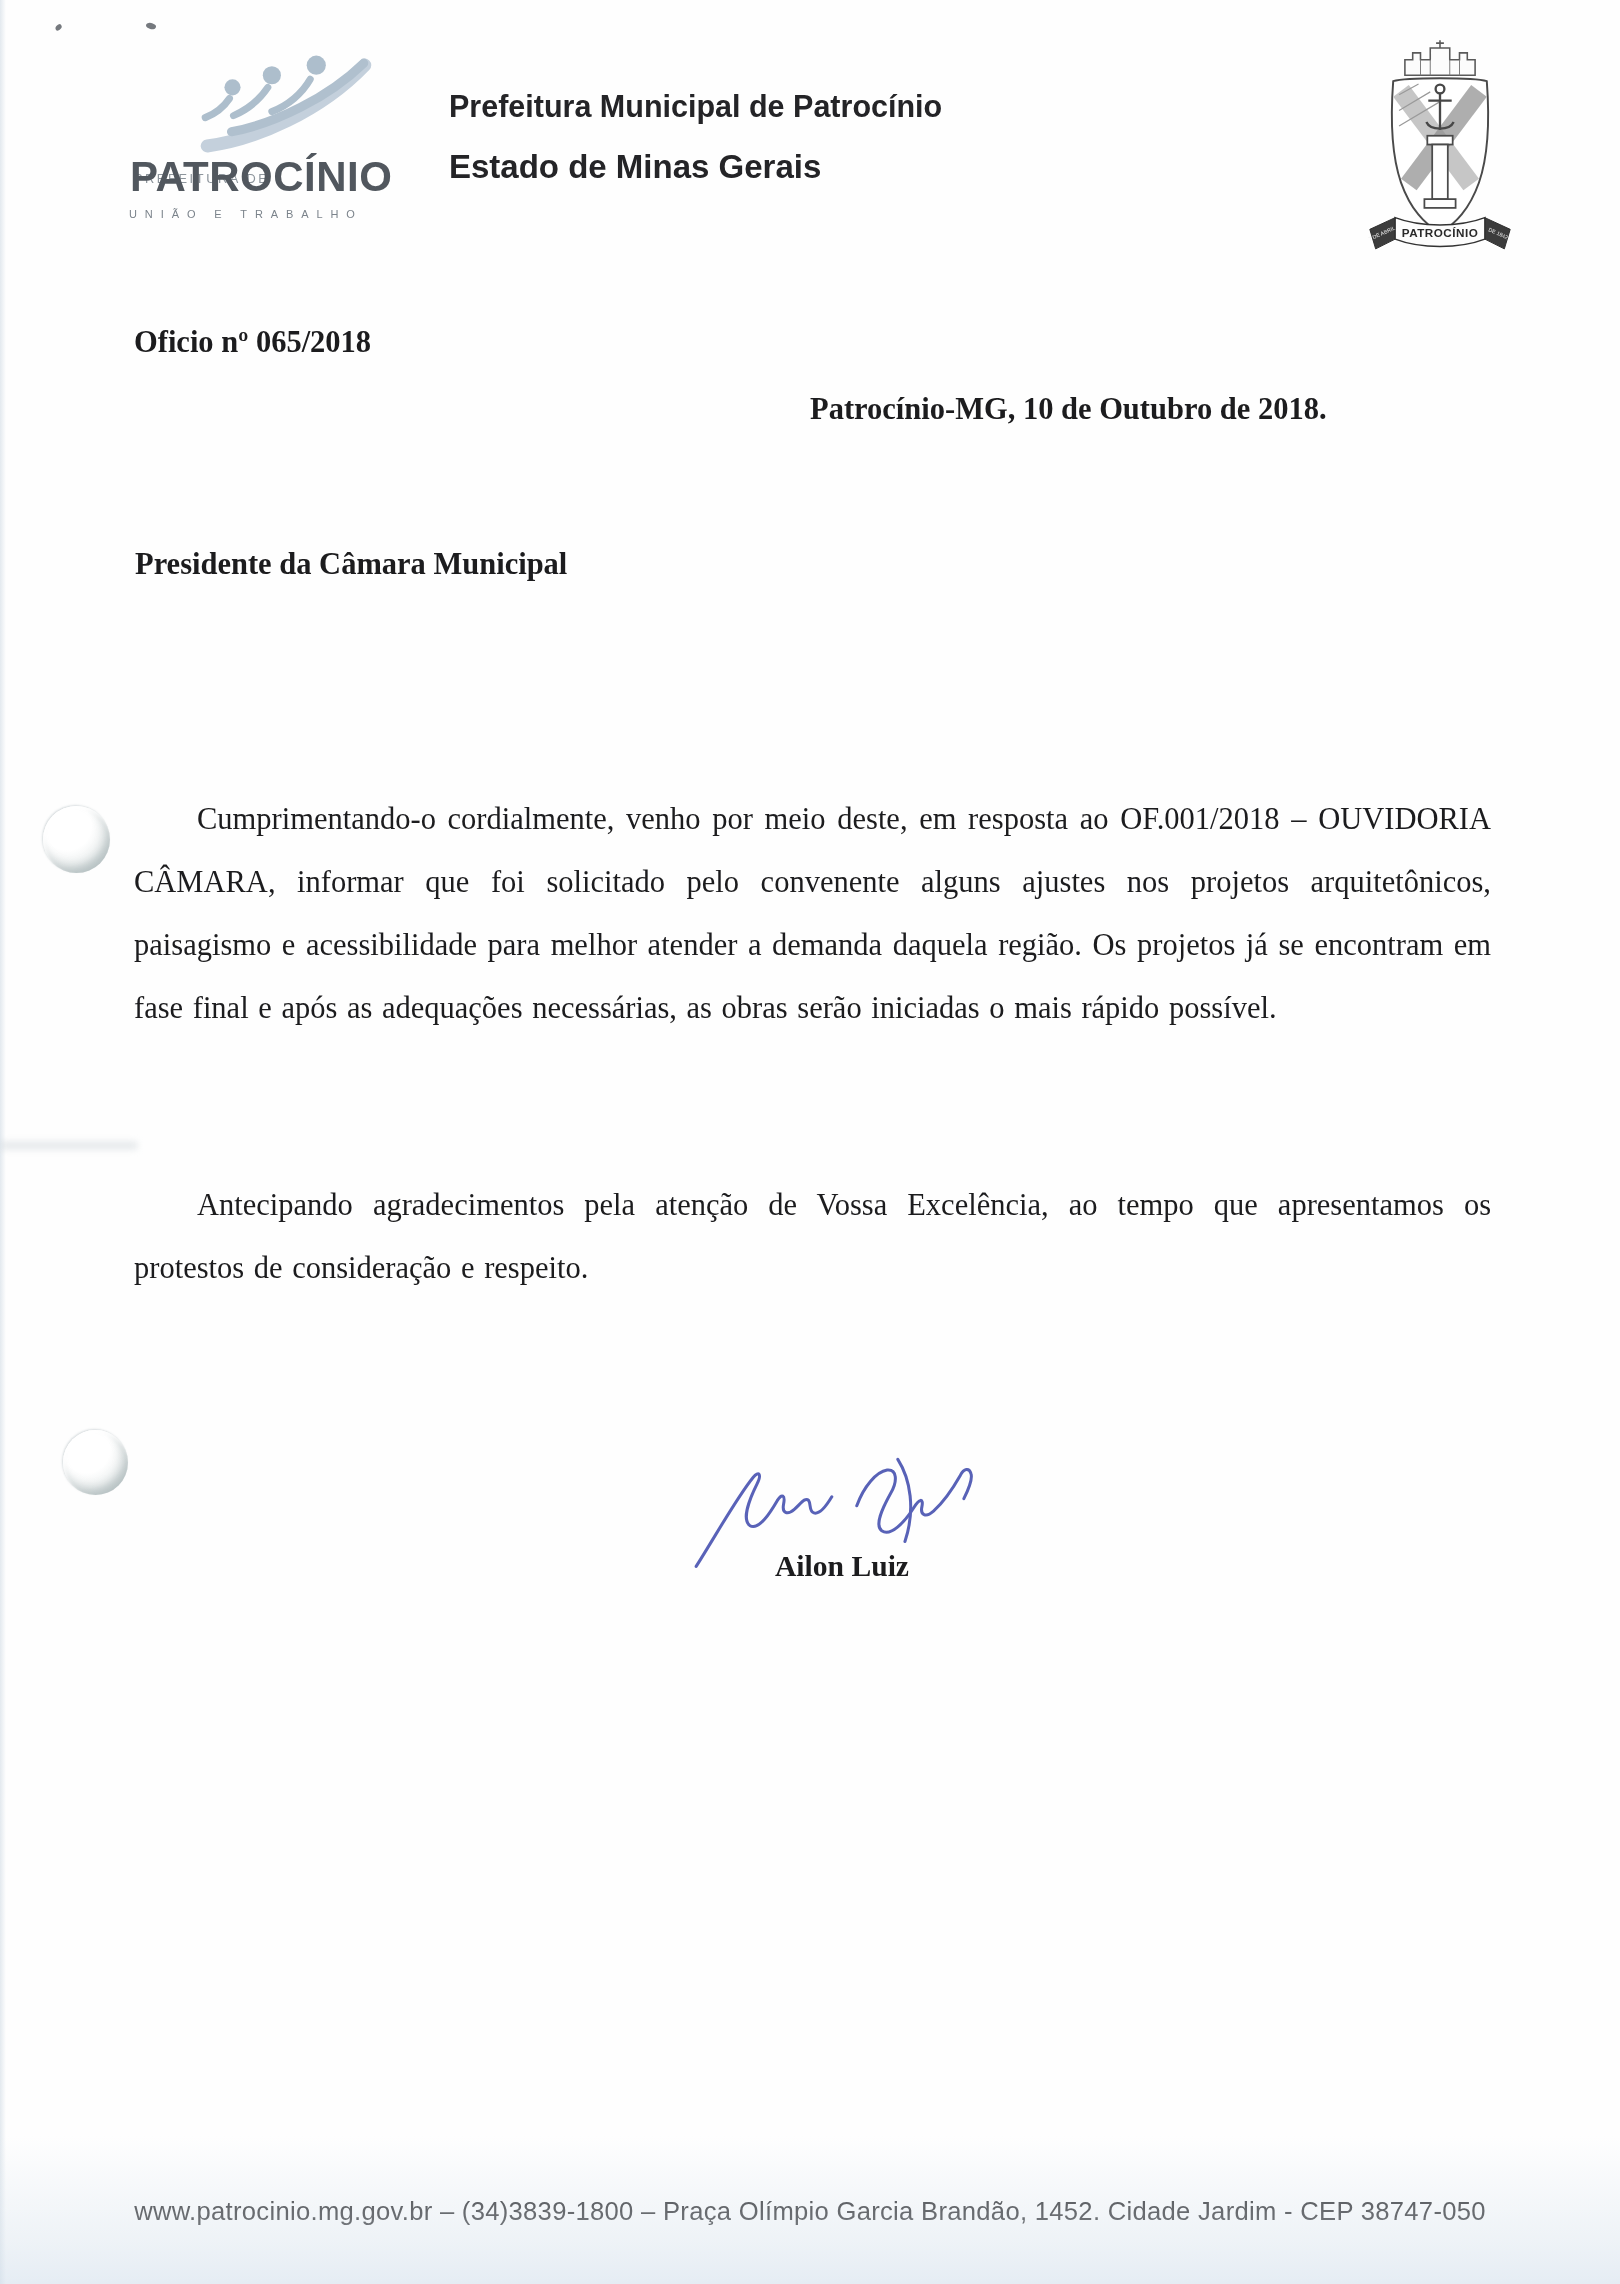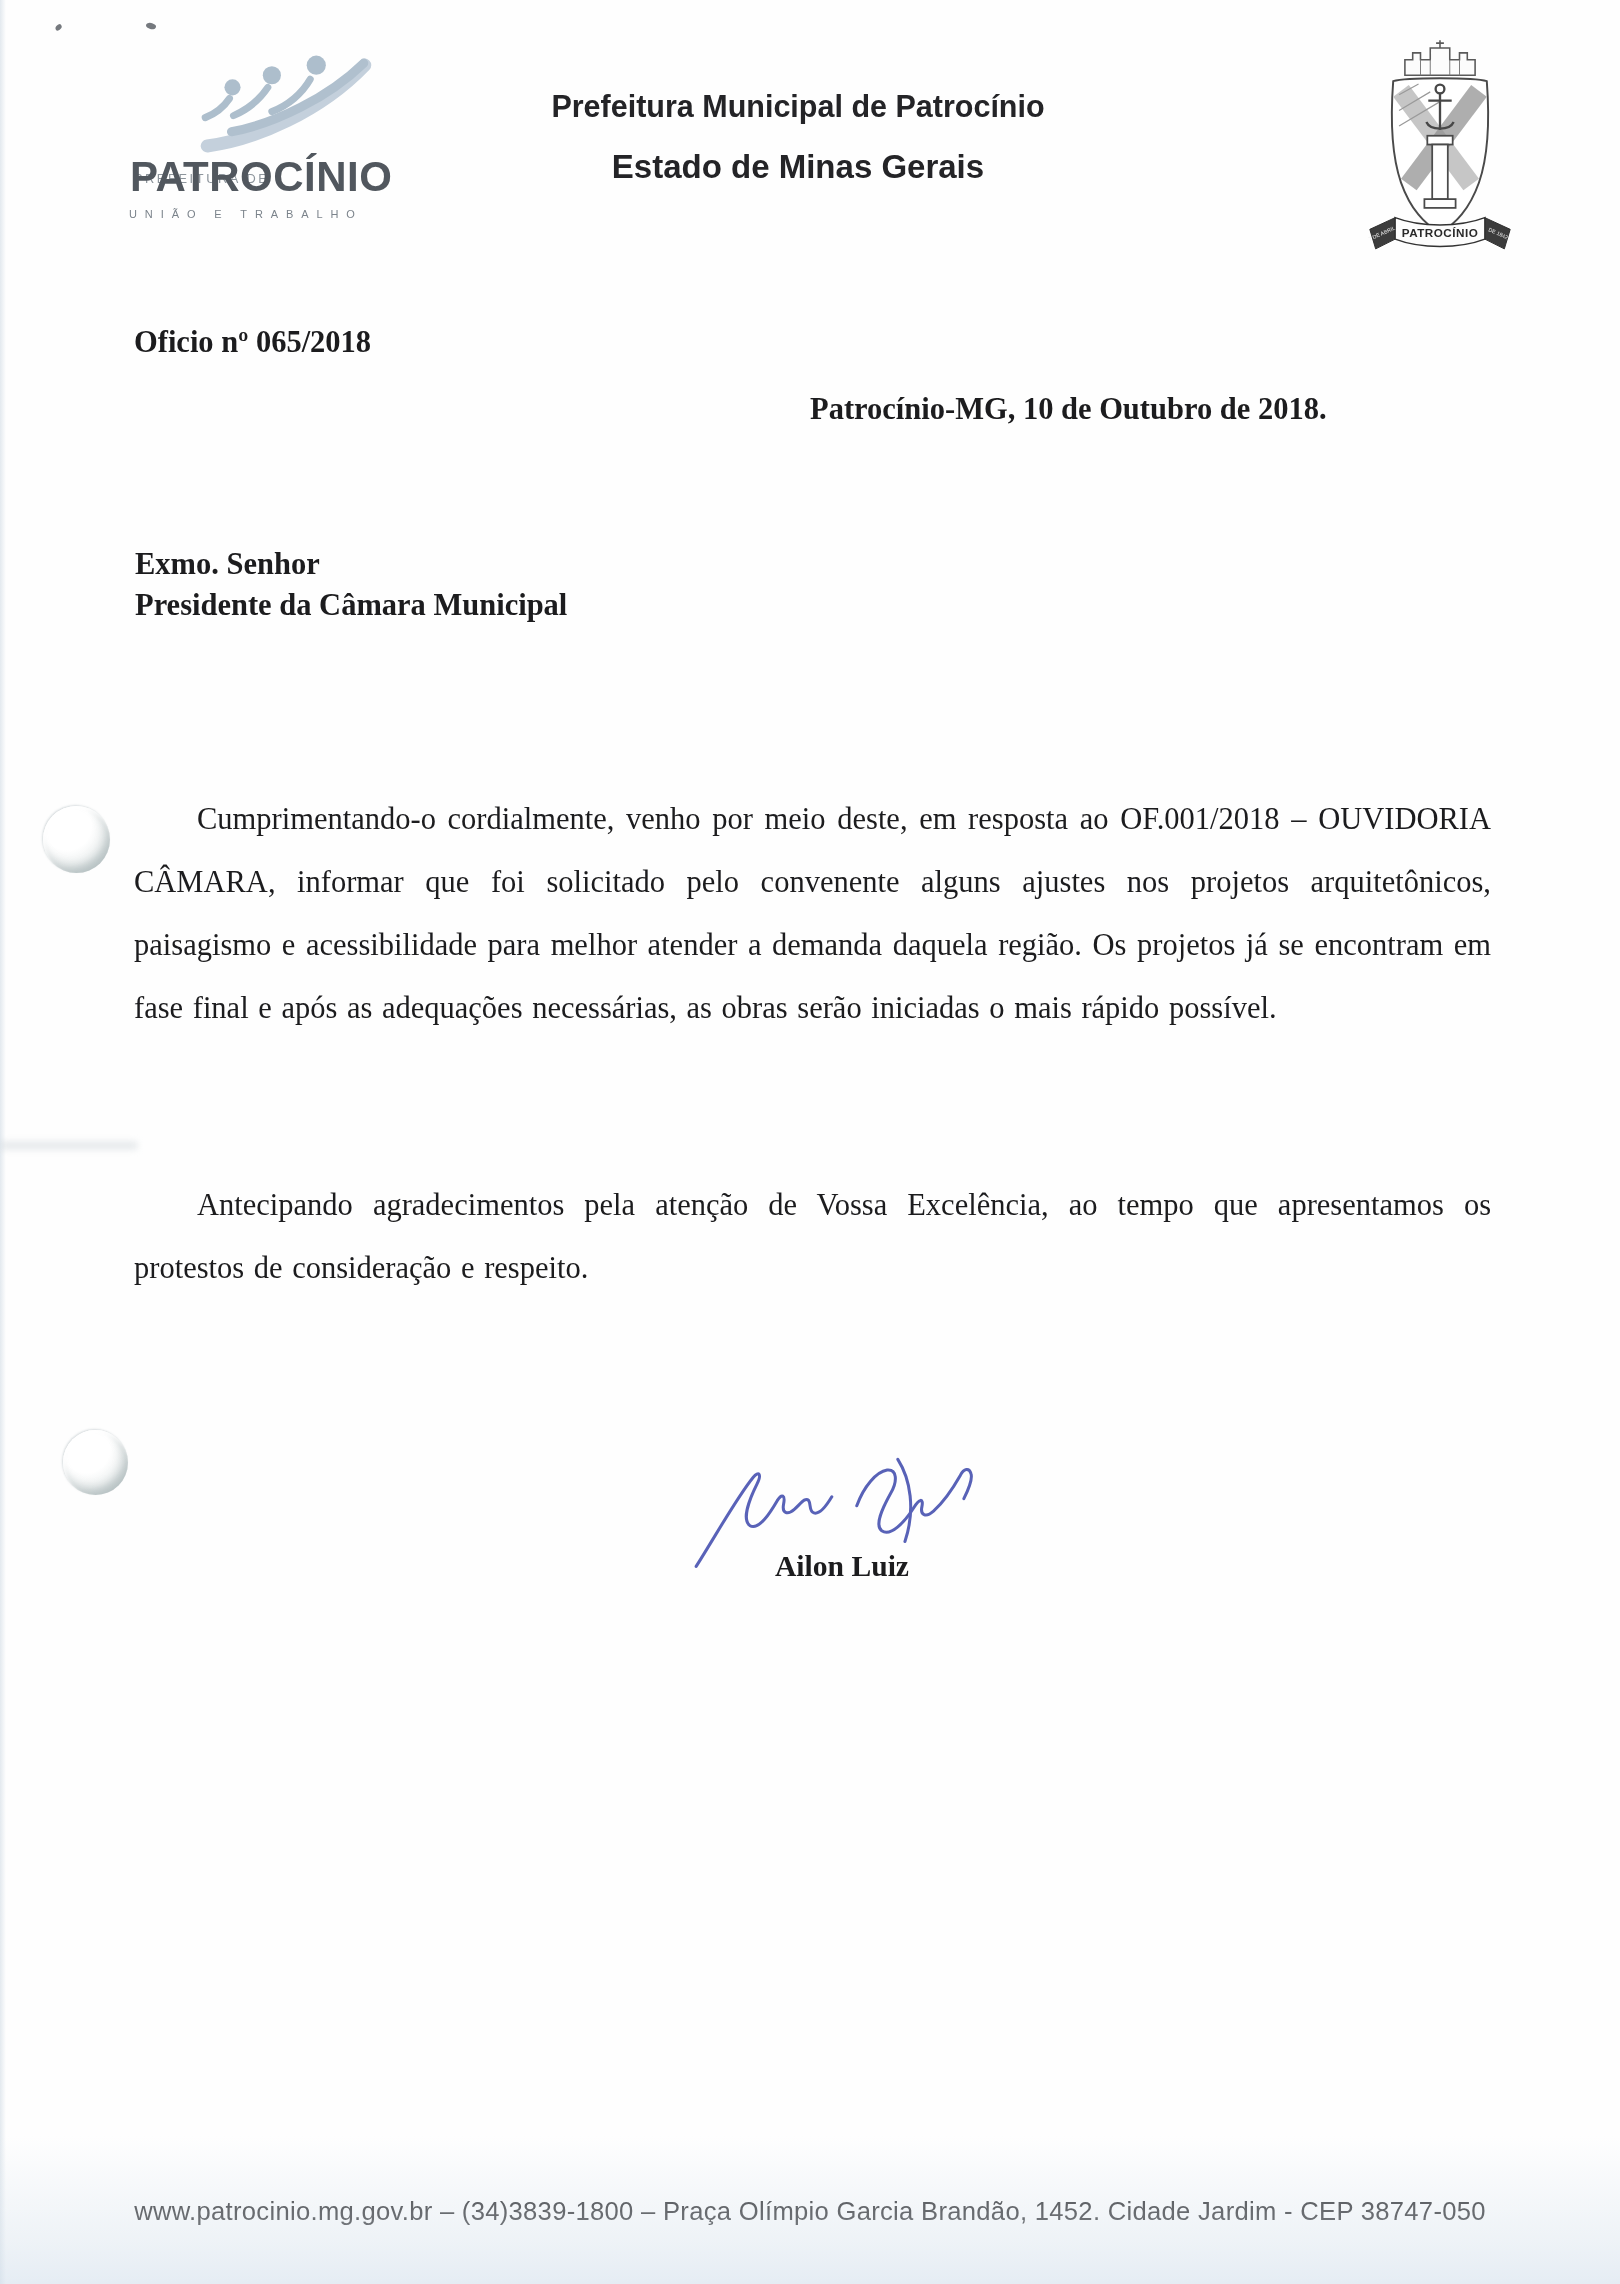--- a/index.html
+++ b/index.html
@@ -30,21 +30,21 @@
 
   
   .logo-block{position:absolute;left:128px;top:47px;width:374px;height:187px;}
   .logo-people{position:absolute;left:51px;top:2px;width:217px;height:106px;}
   .logo-pretitle{position:absolute;left:5.9px;top:96px;
     font-family:"Liberation Sans", sans-serif;font-size:12.8px;letter-spacing:2.6px;color:#8d959c;margin-top:28px;}
   .logo-title{position:absolute;left:2px;top:106px;
     font-family:"Liberation Sans", sans-serif;font-weight:bold;font-size:42px;letter-spacing:0.5px;color:#51575e;}
   .logo-subtitle{position:absolute;left:1px;top:161px;
     font-family:"Liberation Sans", sans-serif;font-size:11px;letter-spacing:7.9px;color:#7b838b;}
-  .header-title-block{position:absolute;left:463px;top:89px;width:670px;text-align:center;
+  .header-title-block{position:absolute;left:449px;top:89px;width:670px;text-align:left;
     font-family:"Liberation Sans", sans-serif;font-weight:bold;color:#242427;}
   .header-title-line1{font-size:30.5px;}
   .header-title-line2{font-size:33px;margin-top:24px;}
   .crest{position:absolute;left:1362px;top:37px;width:156px;height:217px;}
 
   
   .doc-ref{position:absolute;left:134px;top:325px;font-size:30.5px;font-weight:bold;}
   .dateline{position:absolute;left:810px;top:392px;font-size:30.5px;font-weight:bold;}
   .recipient{position:absolute;left:135px;top:544px;font-size:30.5px;font-weight:bold;line-height:41px;}
   .paragraph{position:absolute;left:134px;width:1357px;
@@ -128,21 +128,20 @@
     <path d="M34,184 C60,194 100,194 126,184 L126,206 C100,216 60,216 34,206 Z" fill="#fdfdfd" stroke="#333333" stroke-width="1.5"></path>
     <text x="21" y="202" font-family="Liberation Sans, sans-serif" font-size="5.5" fill="#eeeeee" text-anchor="middle" transform="rotate(-24 21 202)">7 DE ABRIL</text>
     <text x="139" y="202" font-family="Liberation Sans, sans-serif" font-size="5.5" fill="#eeeeee" text-anchor="middle" transform="rotate(24 139 202)">DE 1842</text>
     <text x="80" y="204" font-family="Liberation Sans, sans-serif" font-size="12" font-weight="bold" fill="#2a2a2a" text-anchor="middle" letter-spacing="0.5">PATROCÍNIO</text>
   </svg>
 
   <div class="doc-ref">Oficio nº 065/2018</div>
   <div class="dateline">Patrocínio-MG, 10 de Outubro de 2018.</div>
 
   <div class="recipient">
-    <div>Exmo. Senhor</div>
     <div>Presidente da Câmara Municipal</div>
   </div>
 
   <div class="paragraph para-1">Cumprimentando-o cordialmente, venho por meio deste, em resposta ao OF.001/2018 – OUVIDORIA CÂMARA, informar que foi solicitado pelo convenente alguns ajustes nos projetos arquitetônicos, paisagismo e acessibilidade para melhor atender a demanda daquela região. Os projetos já se encontram em fase final e após as adequações necessárias, as obras serão iniciadas o mais rápido possível.</div>
   <div class="paragraph para-2">Antecipando agradecimentos pela atenção de Vossa Excelência, ao tempo que apresentamos os protestos de consideração e respeito.</div>
 
   <div class="sig-block">
     <svg class="sig-scribble" viewBox="0 0 340 130">
       <g fill="none" stroke="#4b55b2" stroke-width="3.4" stroke-linecap="round" opacity="0.92">
         <path d="M6,126 C30,88 52,48 70,26 C76,19 80,22 74,34 C64,54 58,74 66,80 C76,87 90,64 97,52 C102,44 106,46 104,56 C102,66 108,69 116,62 C123,56 128,48 132,52 C135,56 132,64 138,66 C144,68 152,58 158,48"></path>

